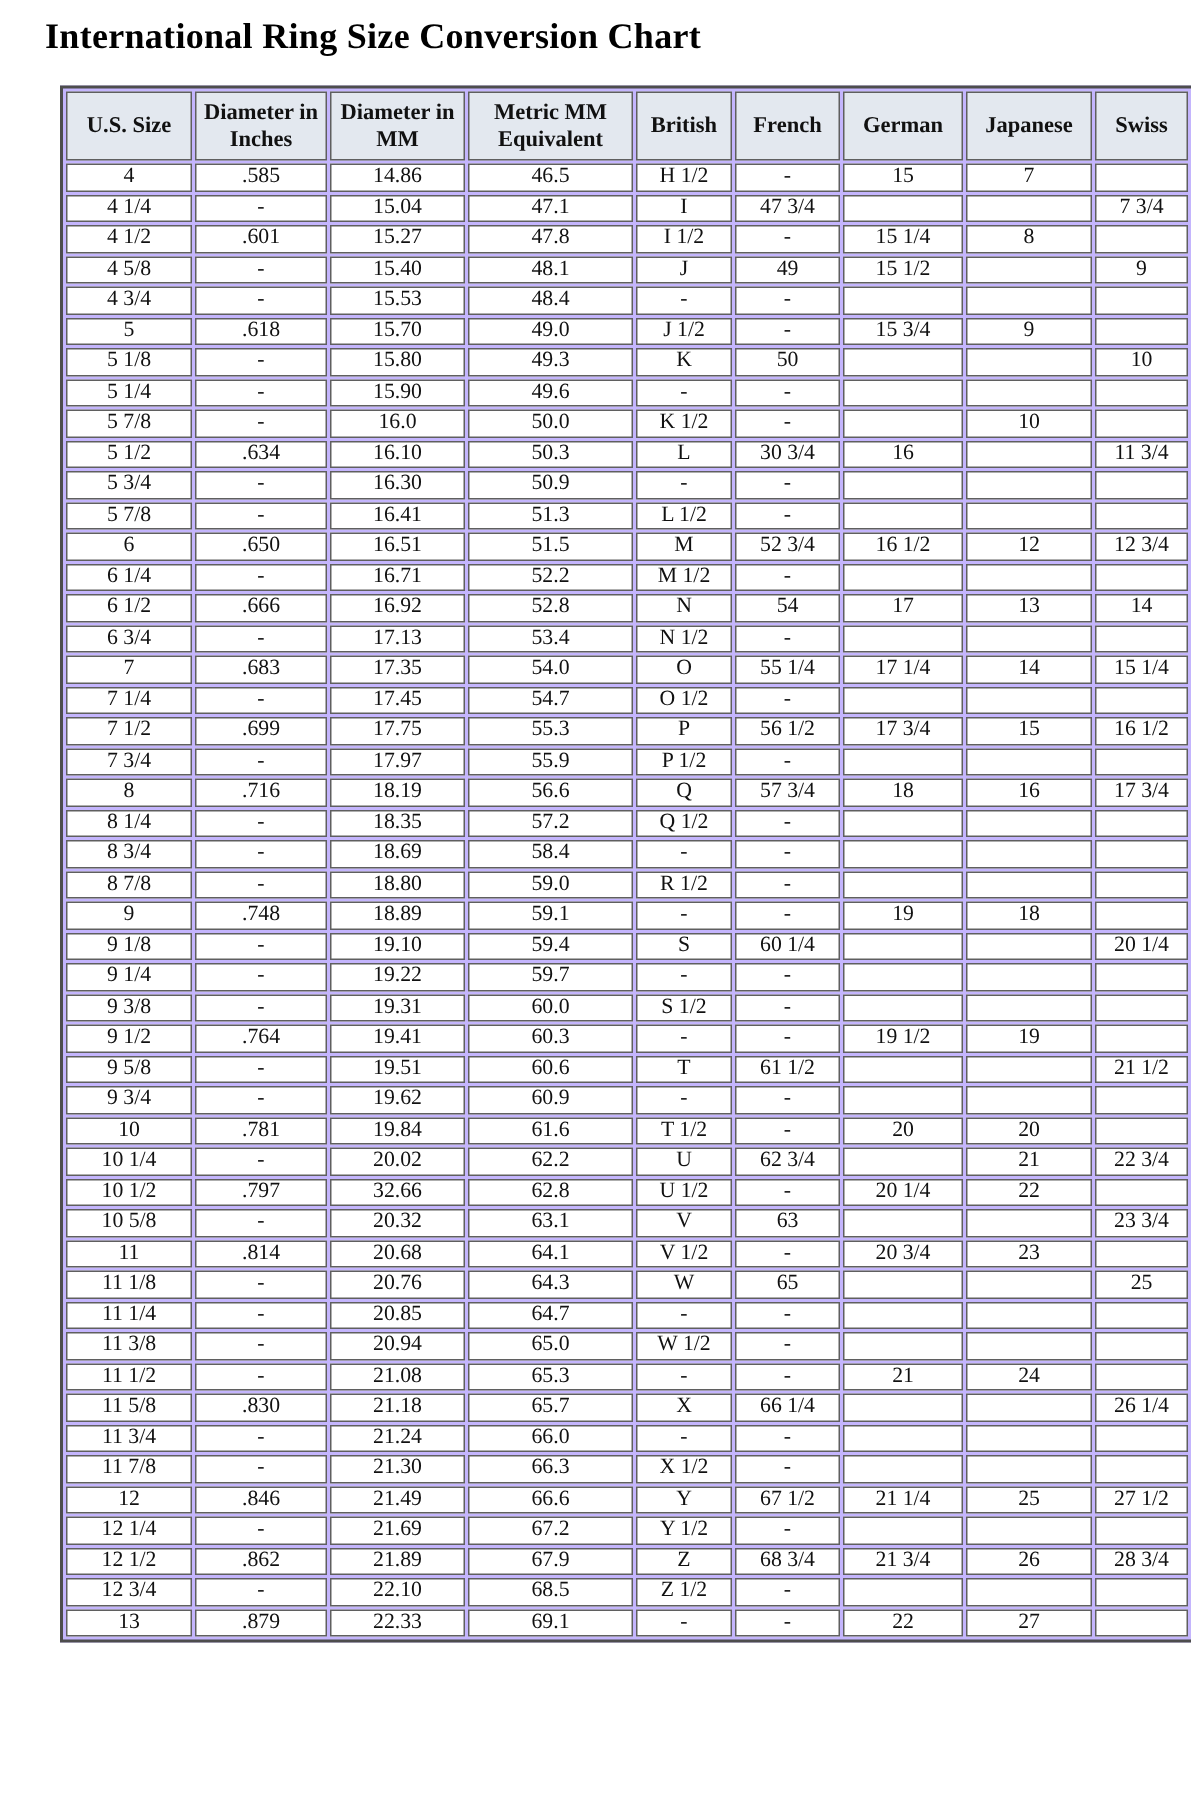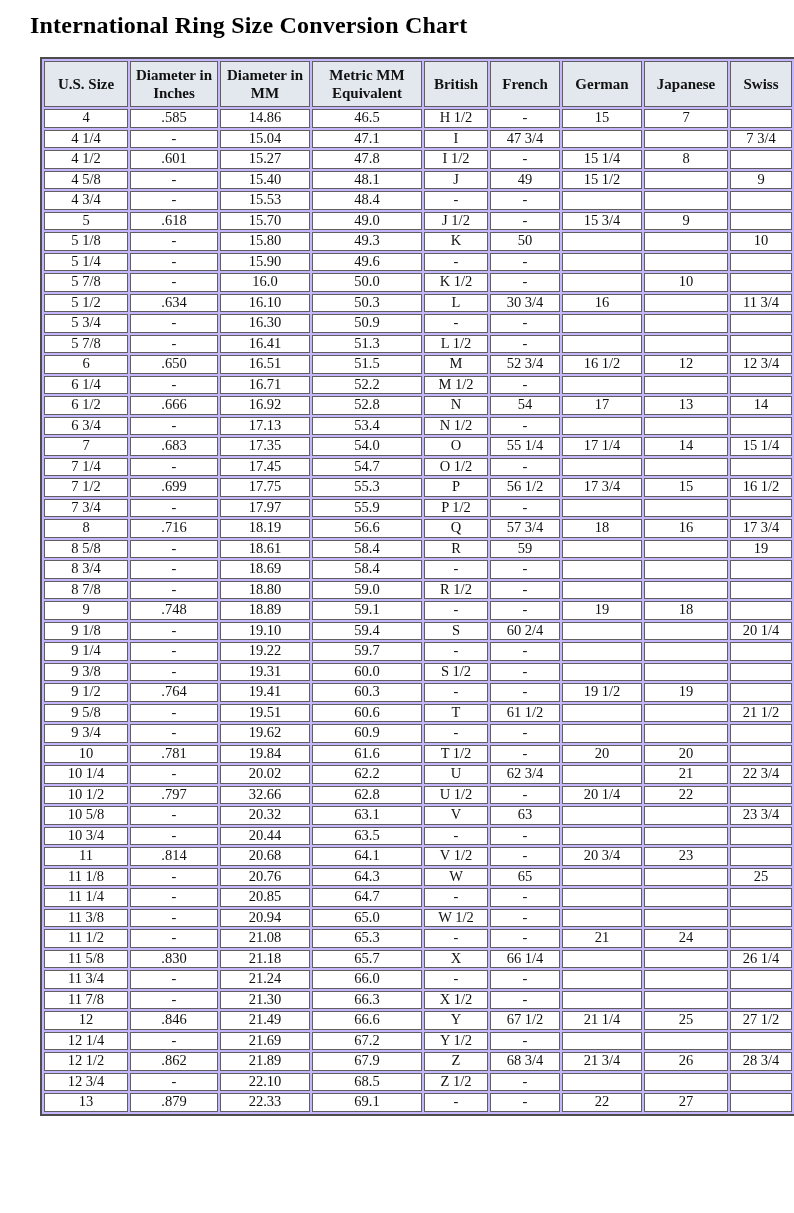--- a/index.html
+++ b/index.html
@@ -325,29 +325,29 @@
           <td>.716</td>
           <td>18.19</td>
           <td>56.6</td>
           <td>Q</td>
           <td>57 3/4</td>
           <td>18</td>
           <td>16</td>
           <td>17 3/4</td>
         </tr>
         <tr>
-          <td>8 5/8</td>
-          <td>-</td>
-          <td>18.61</td>
-          <td>58.4</td>
-          <td>R</td>
-          <td>59</td>
-          <td></td>
-          <td></td>
-          <td>19</td>
+          <td>8 1/4</td>
+          <td>-</td>
+          <td>18.35</td>
+          <td>57.2</td>
+          <td>Q 1/2</td>
+          <td>-</td>
+          <td></td>
+          <td></td>
+          <td></td>
         </tr>
         <tr>
           <td>8 3/4</td>
           <td>-</td>
           <td>18.69</td>
           <td>58.4</td>
           <td>-</td>
           <td>-</td>
           <td></td>
           <td></td>
@@ -374,21 +374,21 @@
           <td>19</td>
           <td>18</td>
           <td></td>
         </tr>
         <tr>
           <td>9 1/8</td>
           <td>-</td>
           <td>19.10</td>
           <td>59.4</td>
           <td>S</td>
-          <td>60 2/4</td>
+          <td>60 1/4</td>
           <td></td>
           <td></td>
           <td>20 1/4</td>
         </tr>
         <tr>
           <td>9 1/4</td>
           <td>-</td>
           <td>19.22</td>
           <td>59.7</td>
           <td>-</td>
@@ -477,31 +477,20 @@
         <tr>
           <td>10 5/8</td>
           <td>-</td>
           <td>20.32</td>
           <td>63.1</td>
           <td>V</td>
           <td>63</td>
           <td></td>
           <td></td>
           <td>23 3/4</td>
-        </tr>
-        <tr>
-          <td>10 3/4</td>
-          <td>-</td>
-          <td>20.44</td>
-          <td>63.5</td>
-          <td>-</td>
-          <td>-</td>
-          <td></td>
-          <td></td>
-          <td></td>
         </tr>
         <tr>
           <td>11</td>
           <td>.814</td>
           <td>20.68</td>
           <td>64.1</td>
           <td>V 1/2</td>
           <td>-</td>
           <td>20 3/4</td>
           <td>23</td>

